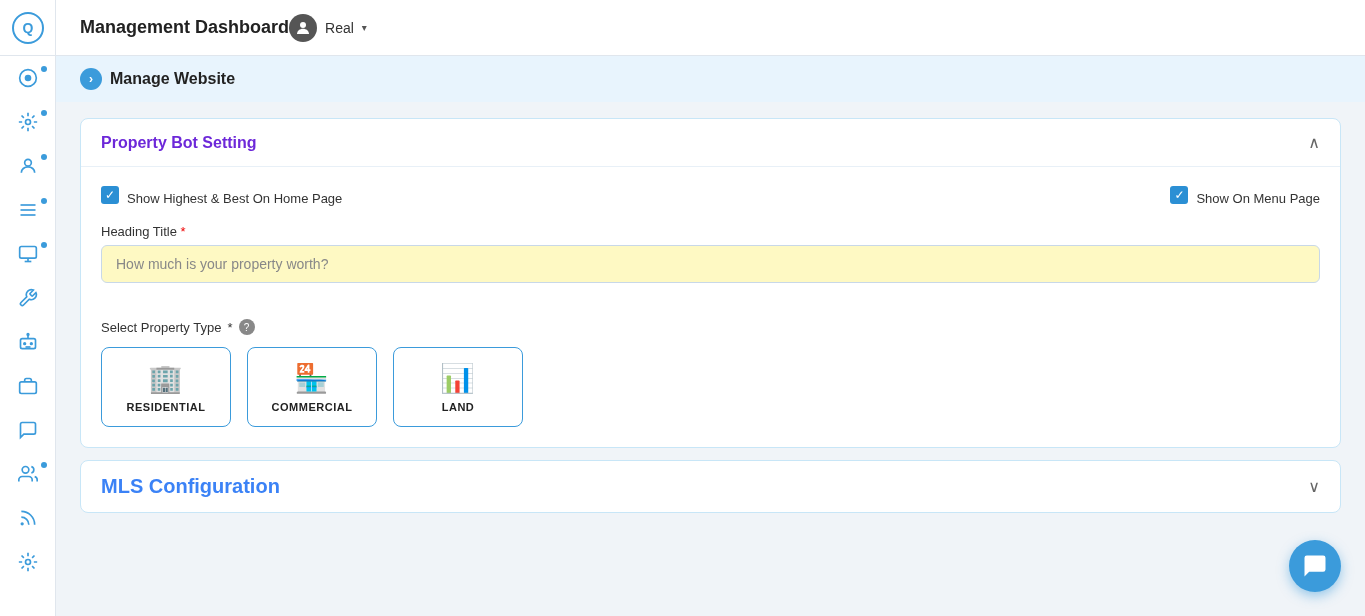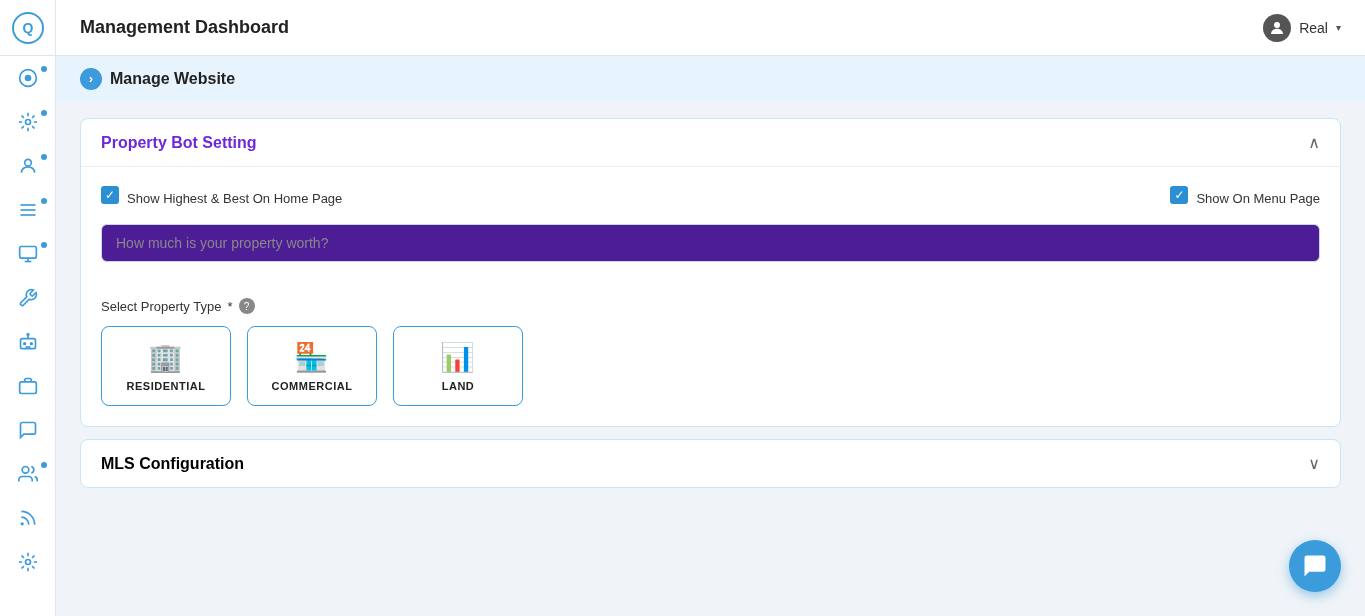--- a/index.html
+++ b/index.html
@@ -54,21 +54,20 @@
     }
 
     
     .header {
       background: #fff;
       height: 56px;
       display: flex;
       align-items: center;
       padding: 0 24px;
       border-bottom: 1px solid #e0e6ed;
-      justify-content: space-between;
     }
     .header-title {
       font-size: 18px;
       font-weight: 600;
       color: #222;
     }
     .header-user {
       display: flex;
       align-items: center;
       gap: 8px;
@@ -172,21 +171,21 @@
       font-weight: 500;
     }
     .field-label span.required { color: #e00; }
     .text-input {
       width: 100%;
       border: 1px solid #c8d8e8;
       border-radius: 6px;
       padding: 10px 14px;
       font-size: 14px;
       color: #888;
-      background: #4c1d95;
+      background: #fef9c3;
       margin-bottom: 18px;
     }
 
     
     .prop-type-label {
       font-size: 13px;
       color: #333;
       font-weight: 500;
       margin-bottom: 12px;
       display: flex;
@@ -235,23 +234,23 @@
       border-radius: 8px;
     }
     .section-collapsed-header {
       padding: 14px 20px;
       display: flex;
       align-items: center;
       justify-content: space-between;
       cursor: pointer;
     }
     .section-collapsed-title {
-      font-size: 16px;
+      font-size: 20px;
       font-weight: 600;
-      color: #000000;
+      color: #3b82f6;
     }
 
     
     .chat-btn {
       position: fixed;
       bottom: 24px;
       right: 24px;
       width: 52px; height: 52px;
       background: #3b9bdb;
       border-radius: 50%;
@@ -401,20 +400,23 @@
               <div class="checkbox-box">✓</div>
               <span class="checkbox-label">Show Highest &amp; Best On Home Page</span>
             </div>
             <div class="checkbox-item">
               <div class="checkbox-box">✓</div>
               <span class="checkbox-label">Show On Menu Page</span>
             </div>
           </div>
 
           
+          <div class="field-label">
+            <span>Heading Title</span> <span class="required">*</span>
+          </div>
           <input class="text-input" type="text" value="How much is your property worth?" style="">
 
           
           <div class="prop-type-label">
             <span>Select Property Type</span>
             <span class="required">*</span>
             <div class="help-icon">?</div>
           </div>
 
           <div class="property-types">

